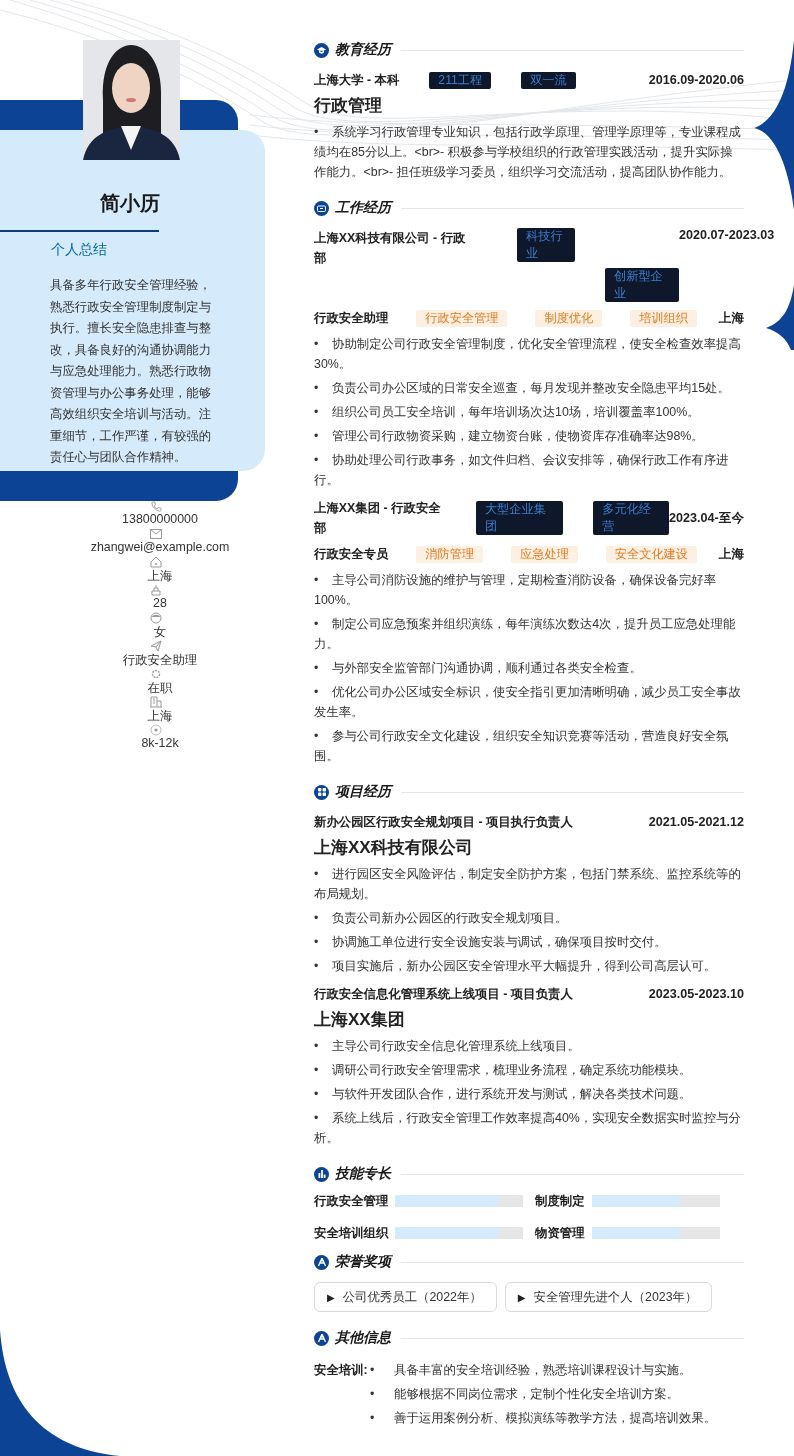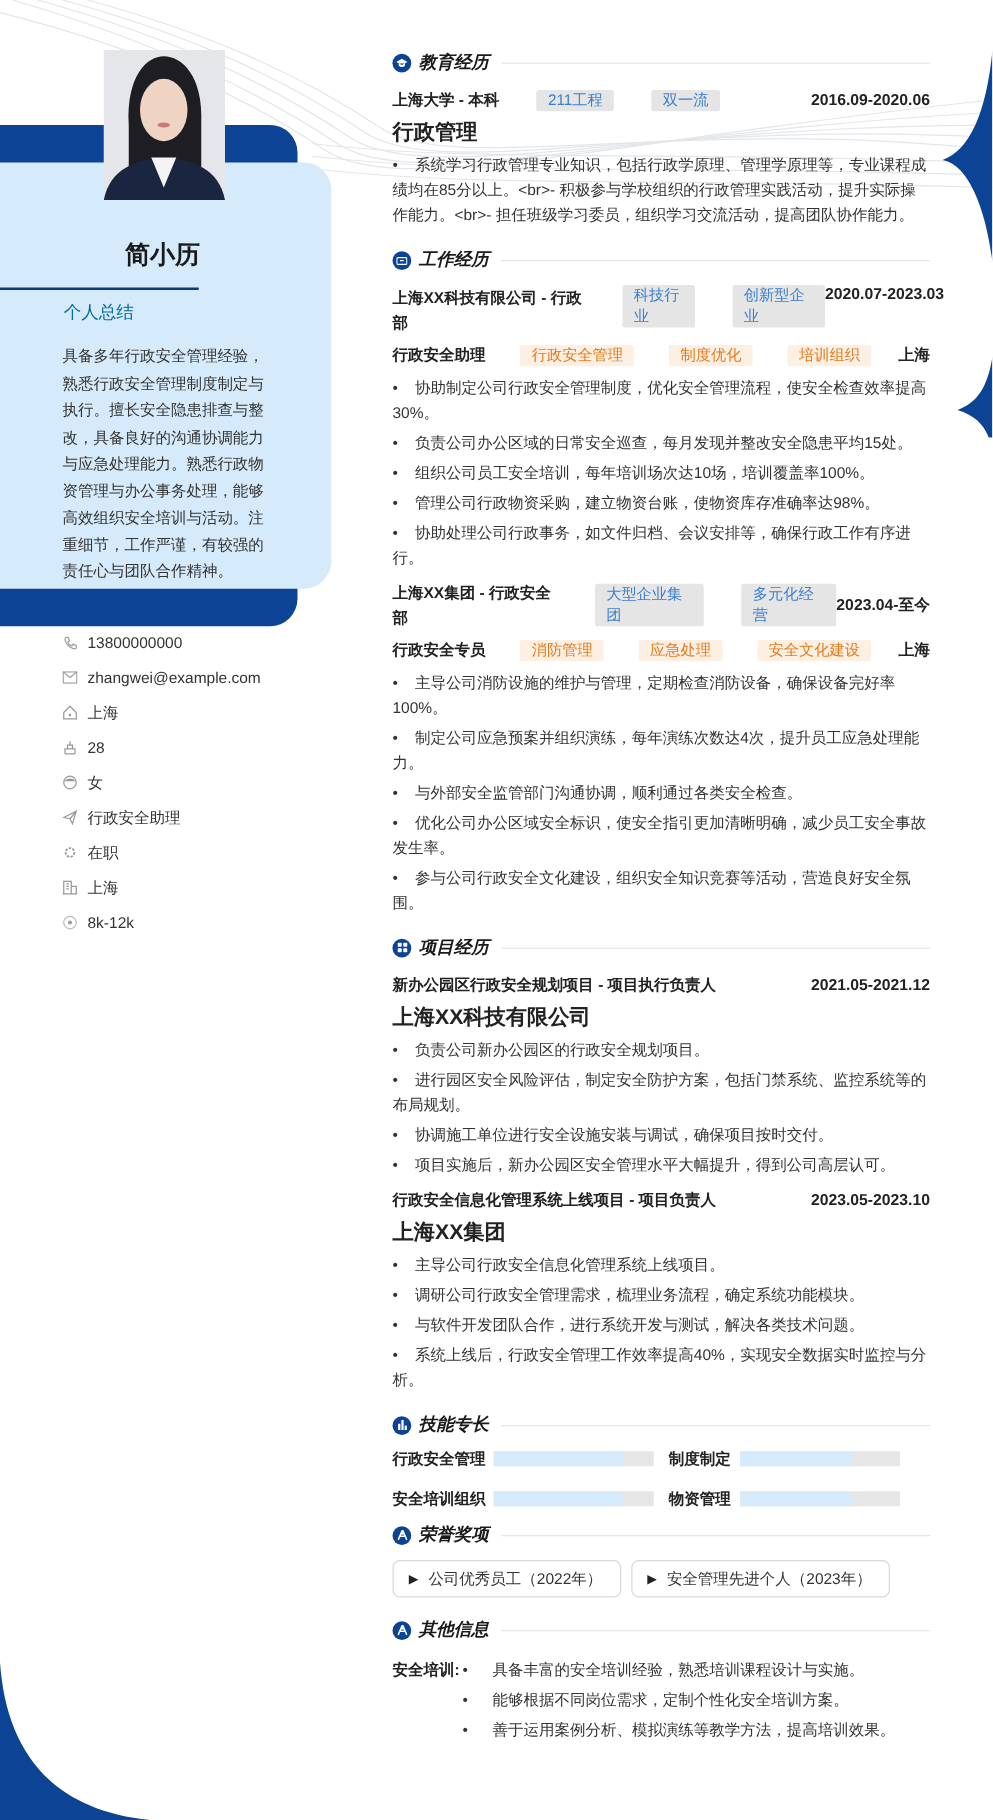--- a/index.html
+++ b/index.html
@@ -15,36 +15,36 @@
   
   .sidebar-band { position: absolute; left: 0; top: 100px; width: 238px; height: 401px; background: #0d4394; border-radius: 0 22px 22px 0; }
   .sidebar-card { position: absolute; left: 0; top: 130px; width: 265px; height: 341px; background: #d5eafa; border-radius: 0 22px 22px 0; }
   .avatar { position: absolute; left: 83px; top: 40px; width: 97px; height: 120px; background: #e5e7ea; overflow: hidden; }
   .name { position: absolute; left: 0; top: 190px; width: 160px; text-align: right; font-size: 20px; font-weight: bold; color: #1a1a1a; padding-left: 48px; }
   .name-rule { position: absolute; left: 0; top: 230px; width: 159px; height: 2px; background: #0d3a7a; }
   .summary-title { position: absolute; left: 0; top: 241px; width: 158px; text-align: center; font-size: 14px; font-weight: normal; color: #0369a1; }
   .summary-text { position: absolute; left: 50px; top: 275px; width: 168px; font-size: 12.4px; line-height: 21.5px; color: #333; }
 
   .contact-list { position: absolute; left: 50px; top: 500px; width: 220px; }
-  .contact-item { display: flex; align-items: center; height: 28px; font-size: 12.4px; color: #333; }
+  .contact-item { display: flex; align-items: center; height: 28px; font-size: 12.4px; color: #333; flex-direction: column; }
   .contact-icon { width: 12px; height: 12px; margin-right: 8px; display: inline-flex; align-items: center; justify-content: center; color: #999; }
 
   
   .main { position: absolute; left: 314px; top: 38px; width: 430px; }
   .section { margin-bottom: 14px; }
   .section-head { display: flex; align-items: center; height: 24px; margin-bottom: 8px; }
   .section-icon { width: 15px; height: 15px; border-radius: 50%; background: #0d4394; display: inline-flex; align-items: center; justify-content: center; margin-right: 6px; }
   .section-title { font-size: 14px; font-weight: bold; color: #1a1a1a; margin-right: 10px; white-space: nowrap; font-style: italic; }
   .section-line { flex: 1; height: 1px; background: #e6e6e6; }
 
   .row { display: flex; align-items: center; justify-content: space-between; margin-bottom: 6px; }
   .row-left { display: flex; align-items: center; flex-wrap: nowrap; gap: 20px; }
   .entry-title { font-size: 12.4px; font-weight: bold; color: #222; line-height: 20px; }
   .date { font-size: 12.6px; font-weight: bold; color: #222; white-space: nowrap; }
-  .tag-blue { display: inline-block; background: #e5e5e5; color: #3a7fd0; font-size: 12.2px; padding: 0 9px; margin-left: 10px; line-height: 17px; border-radius: 2px; }
+  .tag-blue { display: inline-block; background: #0f172a; color: #3a7fd0; font-size: 12.2px; padding: 0 9px; margin-left: 10px; line-height: 17px; border-radius: 2px; }
   .tag-orange { display: inline-block; background: #fdf0e2; color: #e07a1f; font-size: 12.2px; padding: 0 9px; margin-left: 8px; line-height: 17px; border-radius: 2px; }
   .sub { font-size: 17px; font-weight: bold; color: #222; margin-bottom: 6px; line-height: 20px; }
   .bullets { list-style: none; }
   .bullets li { font-size: 12.4px; line-height: 20px; color: #333; margin-bottom: 4px; padding-left: 0; }
   .bullets li::before { content: "•"; display: inline-block; width: 18px; color: #333; }
   .entry { margin-bottom: 8px; }
 
   .skills { display: grid; grid-template-columns: 221px 209px; row-gap: 18px; margin-top: 4px; margin-bottom: 10px; }
   .skill { display: flex; align-items: center; height: 14px; }
   .skill-label { font-size: 12.4px; font-weight: bold; color: #222; margin-right: 7px; white-space: nowrap; }
@@ -218,22 +218,22 @@
           </svg>
         </span>
       <span class="section-title">工作经历</span>
       <span class="section-line"></span>
     </div>
 
     <div class="entry">
       <div class="row" style="align-items:flex-start;">
         <div class="row-left" style="align-items:flex-start;">
           <span class="entry-title" style="width:160px;">上海XX科技有限公司 - 行政部</span>
-          <span class="tag-blue" style="width:58px; line-height:17px; padding:0 9px; margin-left:4px;">科技行业</span>
-          <span class="tag-blue" style="width:74px; line-height:17px; padding:0 9px;">创新型企业</span>
+          <span class="tag-blue" style="width:58px; line-height:17px; padding:0 9px; margin-left:23px;">科技行业</span>
+          <span class="tag-blue" style="width:74px; line-height:17px; padding:0 9px;margin-top:40px;">创新型企业</span>
         </div>
         <span class="date">2020.07-2023.03</span>
       </div>
       <div class="row">
         <div class="row-left">
           <span class="entry-title">行政安全助理</span>
           <span class="tag-orange">行政安全管理</span>
           <span class="tag-orange">制度优化</span>
           <span class="tag-orange">培训组织</span>
         </div>
@@ -289,22 +289,22 @@
       <span class="section-title">项目经历</span>
       <span class="section-line"></span>
     </div>
     <div class="entry">
       <div class="row">
         <span class="entry-title">新办公园区行政安全规划项目 - 项目执行负责人</span>
         <span class="date">2021.05-2021.12</span>
       </div>
       <div class="sub">上海XX科技有限公司</div>
       <ul class="bullets">
+        <li>进行园区安全风险评估，制定安全防护方案，包括门禁系统、监控系统等的布局规划。</li>
         <li>负责公司新办公园区的行政安全规划项目。</li>
-        <li>进行园区安全风险评估，制定安全防护方案，包括门禁系统、监控系统等的布局规划。</li>
         <li>协调施工单位进行安全设施安装与调试，确保项目按时交付。</li>
         <li>项目实施后，新办公园区安全管理水平大幅提升，得到公司高层认可。</li>
       </ul>
     </div>
     <div class="entry">
       <div class="row">
         <span class="entry-title">行政安全信息化管理系统上线项目 - 项目负责人</span>
         <span class="date">2023.05-2023.10</span>
       </div>
       <div class="sub">上海XX集团</div>

